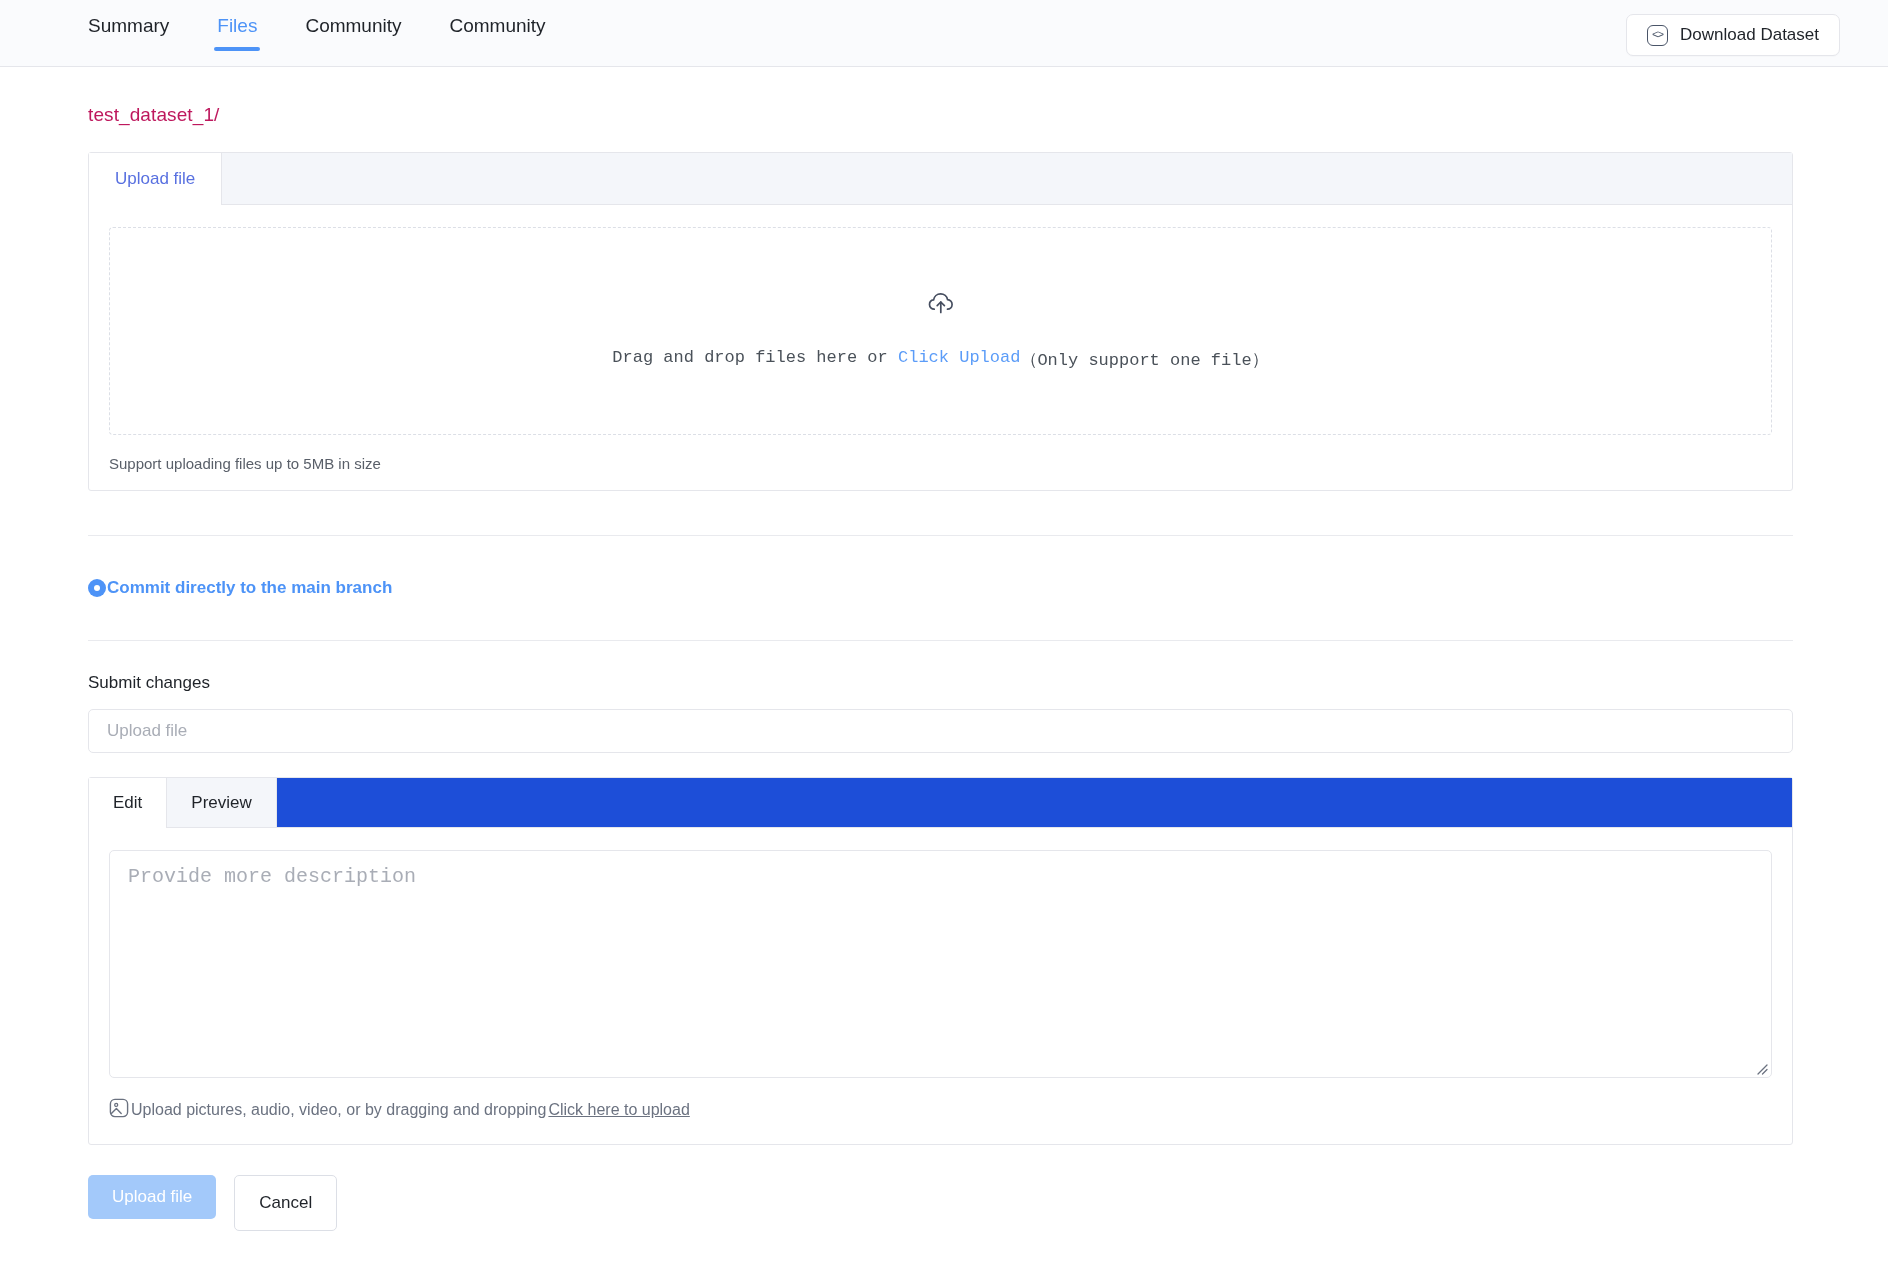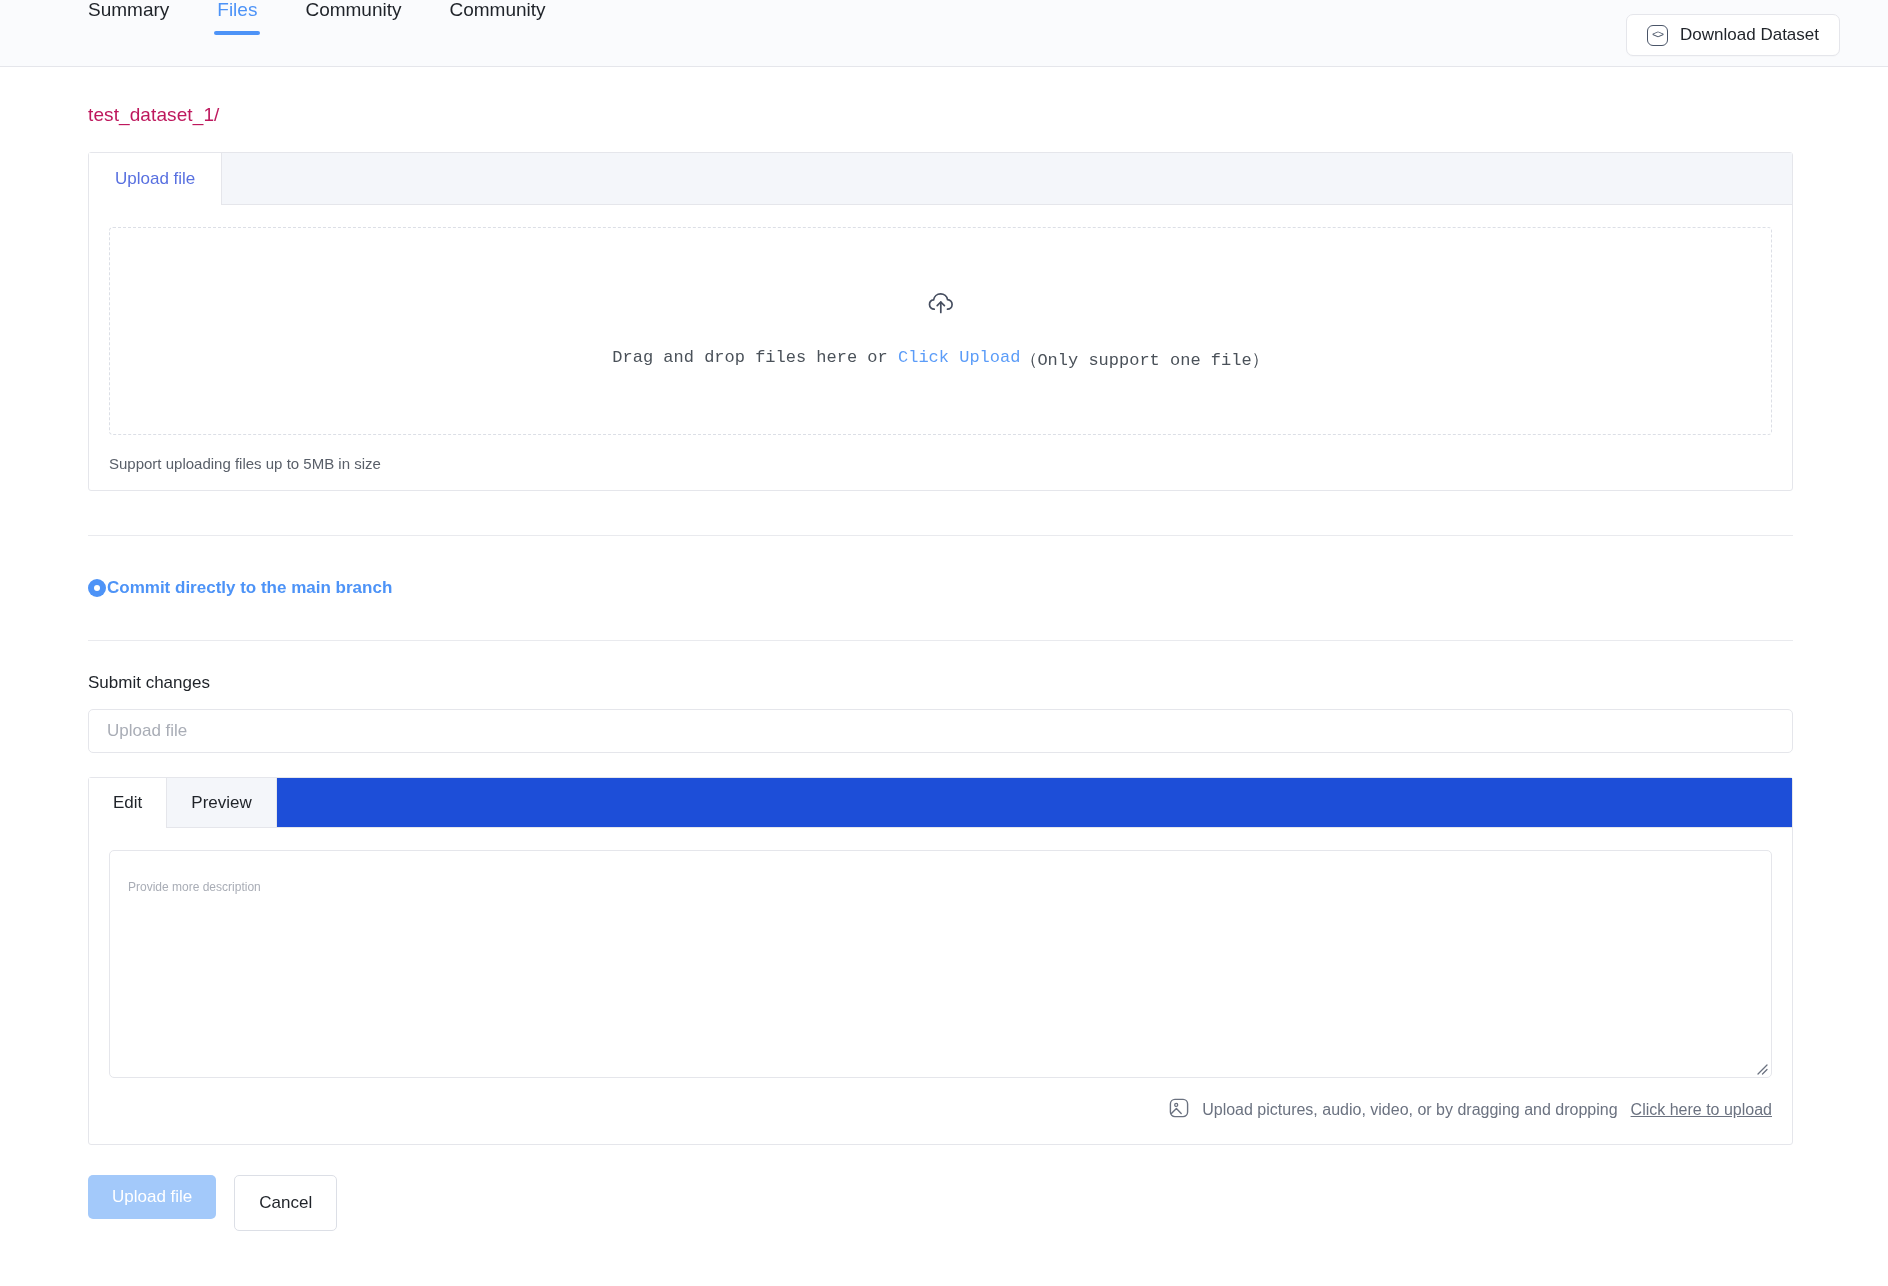--- a/index.html
+++ b/index.html
@@ -16,21 +16,21 @@
   .header {
     position: relative;
     height: 67px;
     background: #fafbfd;
     border-bottom: 1px solid #e5e6eb;
     display: flex;
     align-items: center;
   }
   .nav {
     display: flex;
-    align-items: flex-start;
+    align-items: center;
     height: 67px;
     margin-left: 88px;
     gap: 0px;
   }
   .nav-item {
     position: relative;
     font-size: 19px;
     color: #1f2329;
     padding: 0 0 16px 0;
     margin-right: 48px;
@@ -221,45 +221,44 @@
     background: #f4f6fa;
   }
   .ed-tab.active { background: #ffffff; margin-bottom: -1px; }
 
   .editor-body { padding: 22px 20px 0 20px; }
   .desc-area {
     width: 100%;
     height: 228px;
     border: 1px solid #e5e6eb;
     border-radius: 5px;
-    padding: 29px 18px;
-    font-size: 12px;
-    font-family: Liberation Sans, sans-serif;
+    padding: 14px 18px;
+    font-size: 20px;
+    font-family: Liberation Mono, monospace;
     color: #1f2329;
     resize: none;
     outline: none;
     display: block;
   }
   .desc-area::placeholder { color: #a9adb6; }
   .resize-grip {
     position: absolute;
     right: 4px; bottom: 3px;
     width: 14px; height: 14px;
     pointer-events: none;
   }
   .area-wrap { position: relative; }
 
   .attach-row {
     display: flex;
     align-items: center;
-    gap: 13px;
+    gap: 2px;
     padding: 20px 0 22px 0;
     font-size: 16px;
     color: #6b7280;
-    justify-content: flex-end;
   }
   .attach-link {
     color: #6b7280;
     text-decoration: underline;
     cursor: pointer;
   }
 
   
   .footer-btns {
     display: flex;

